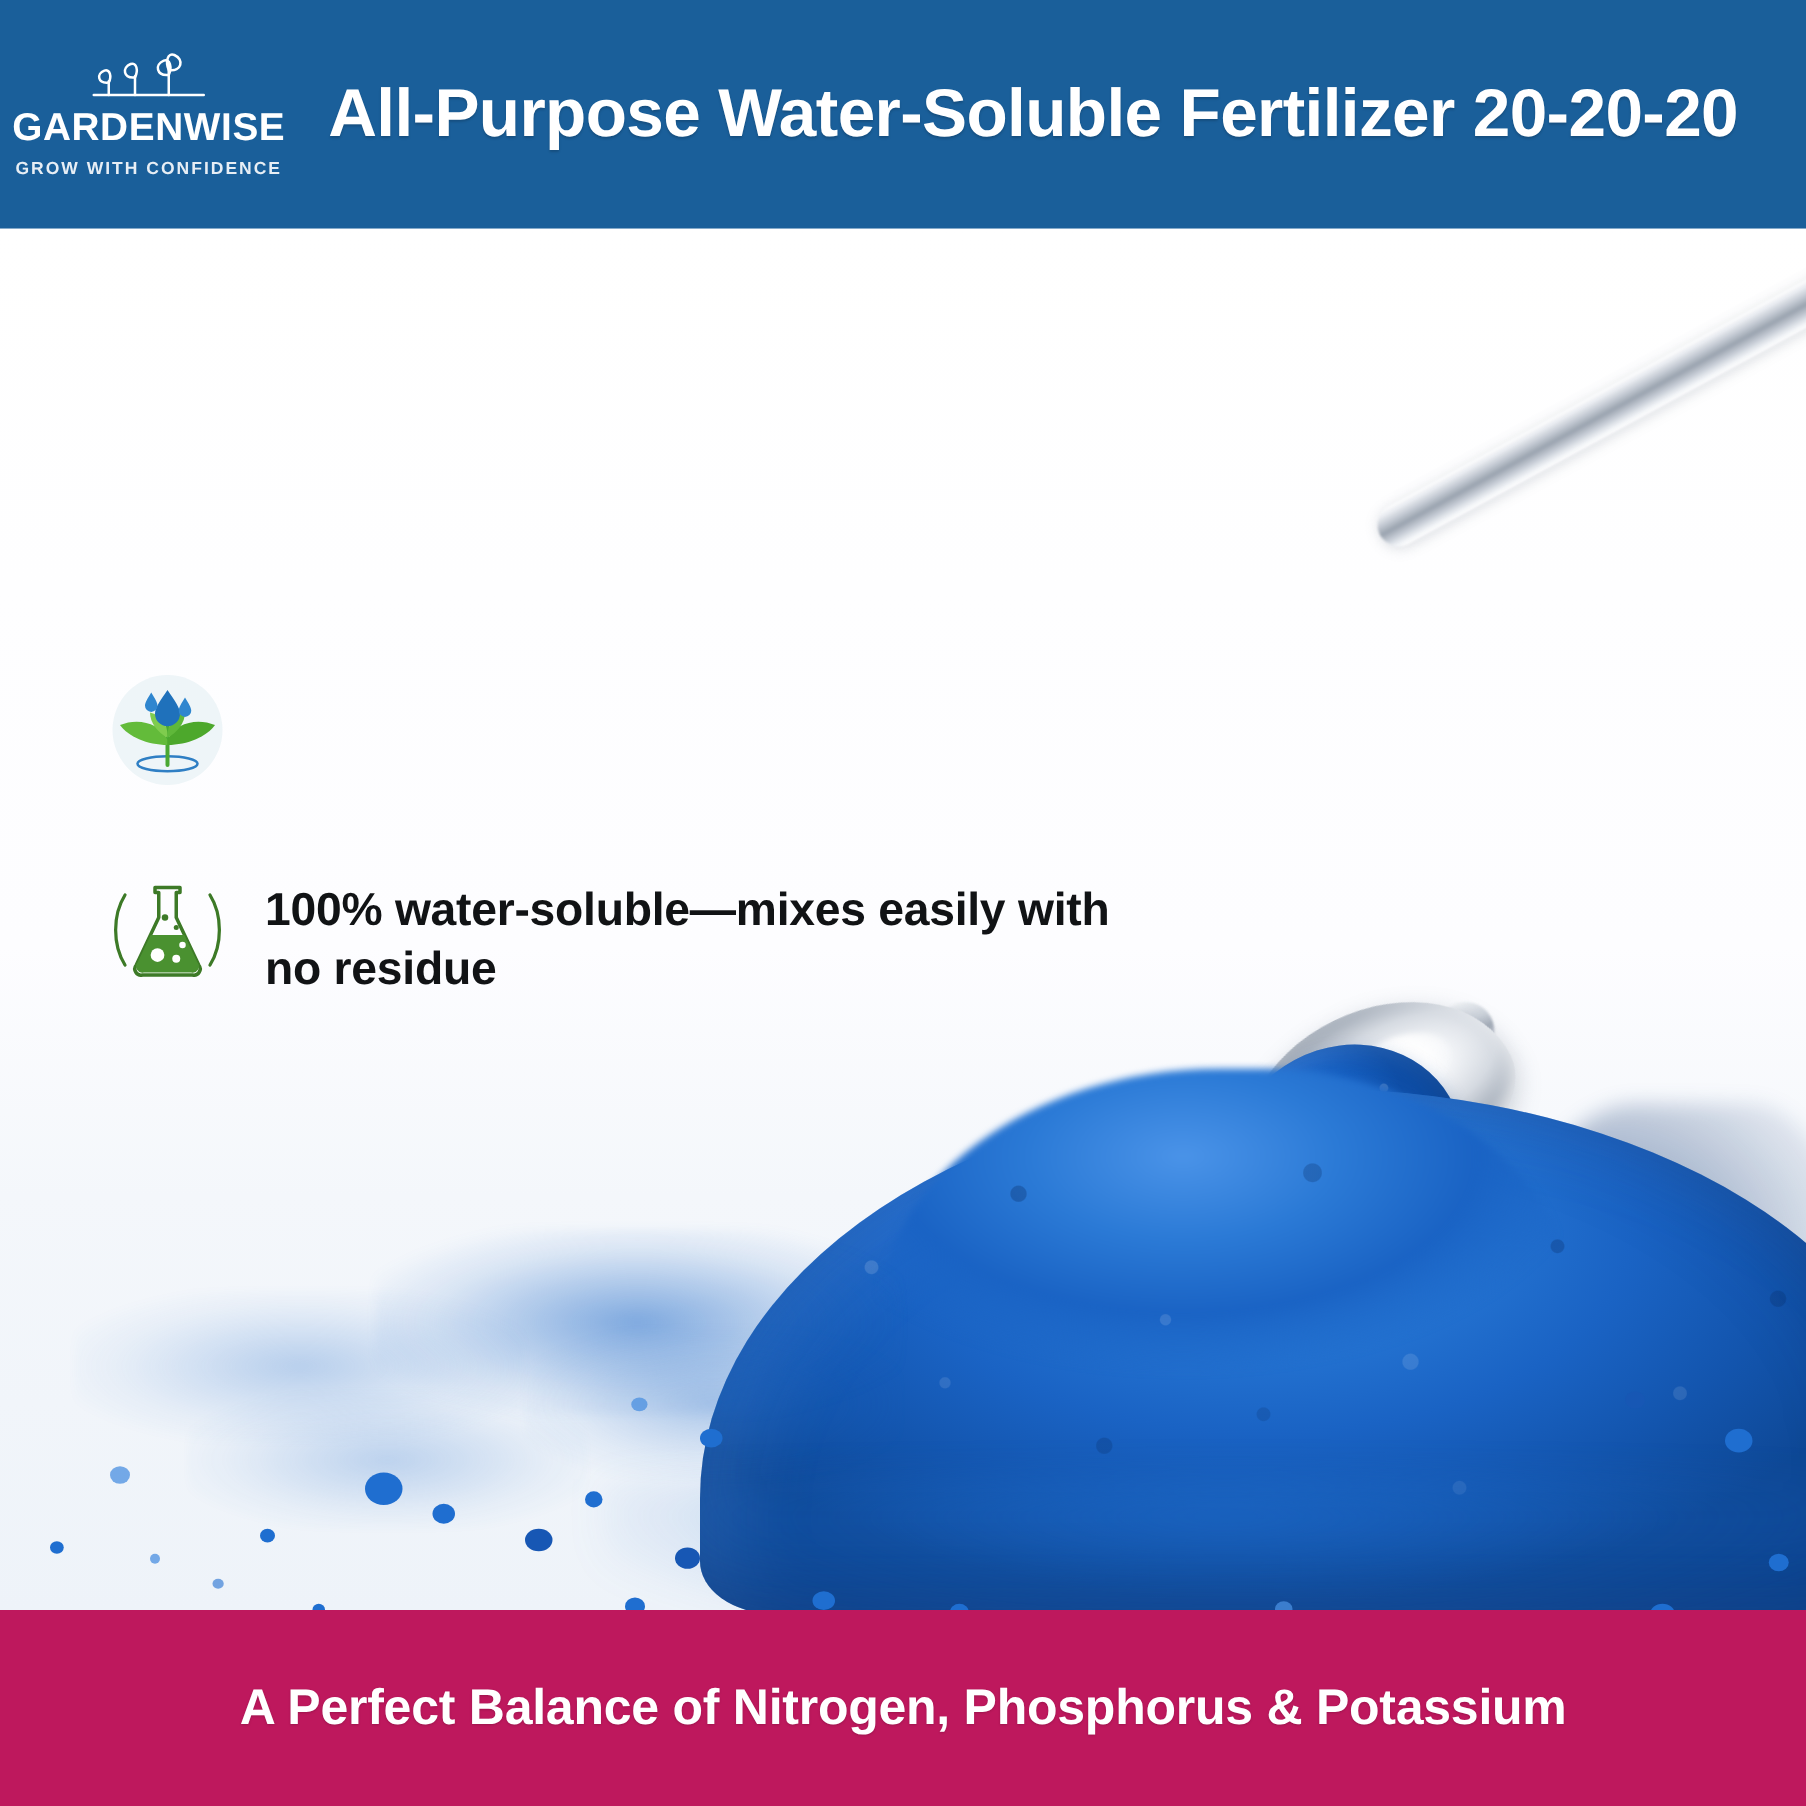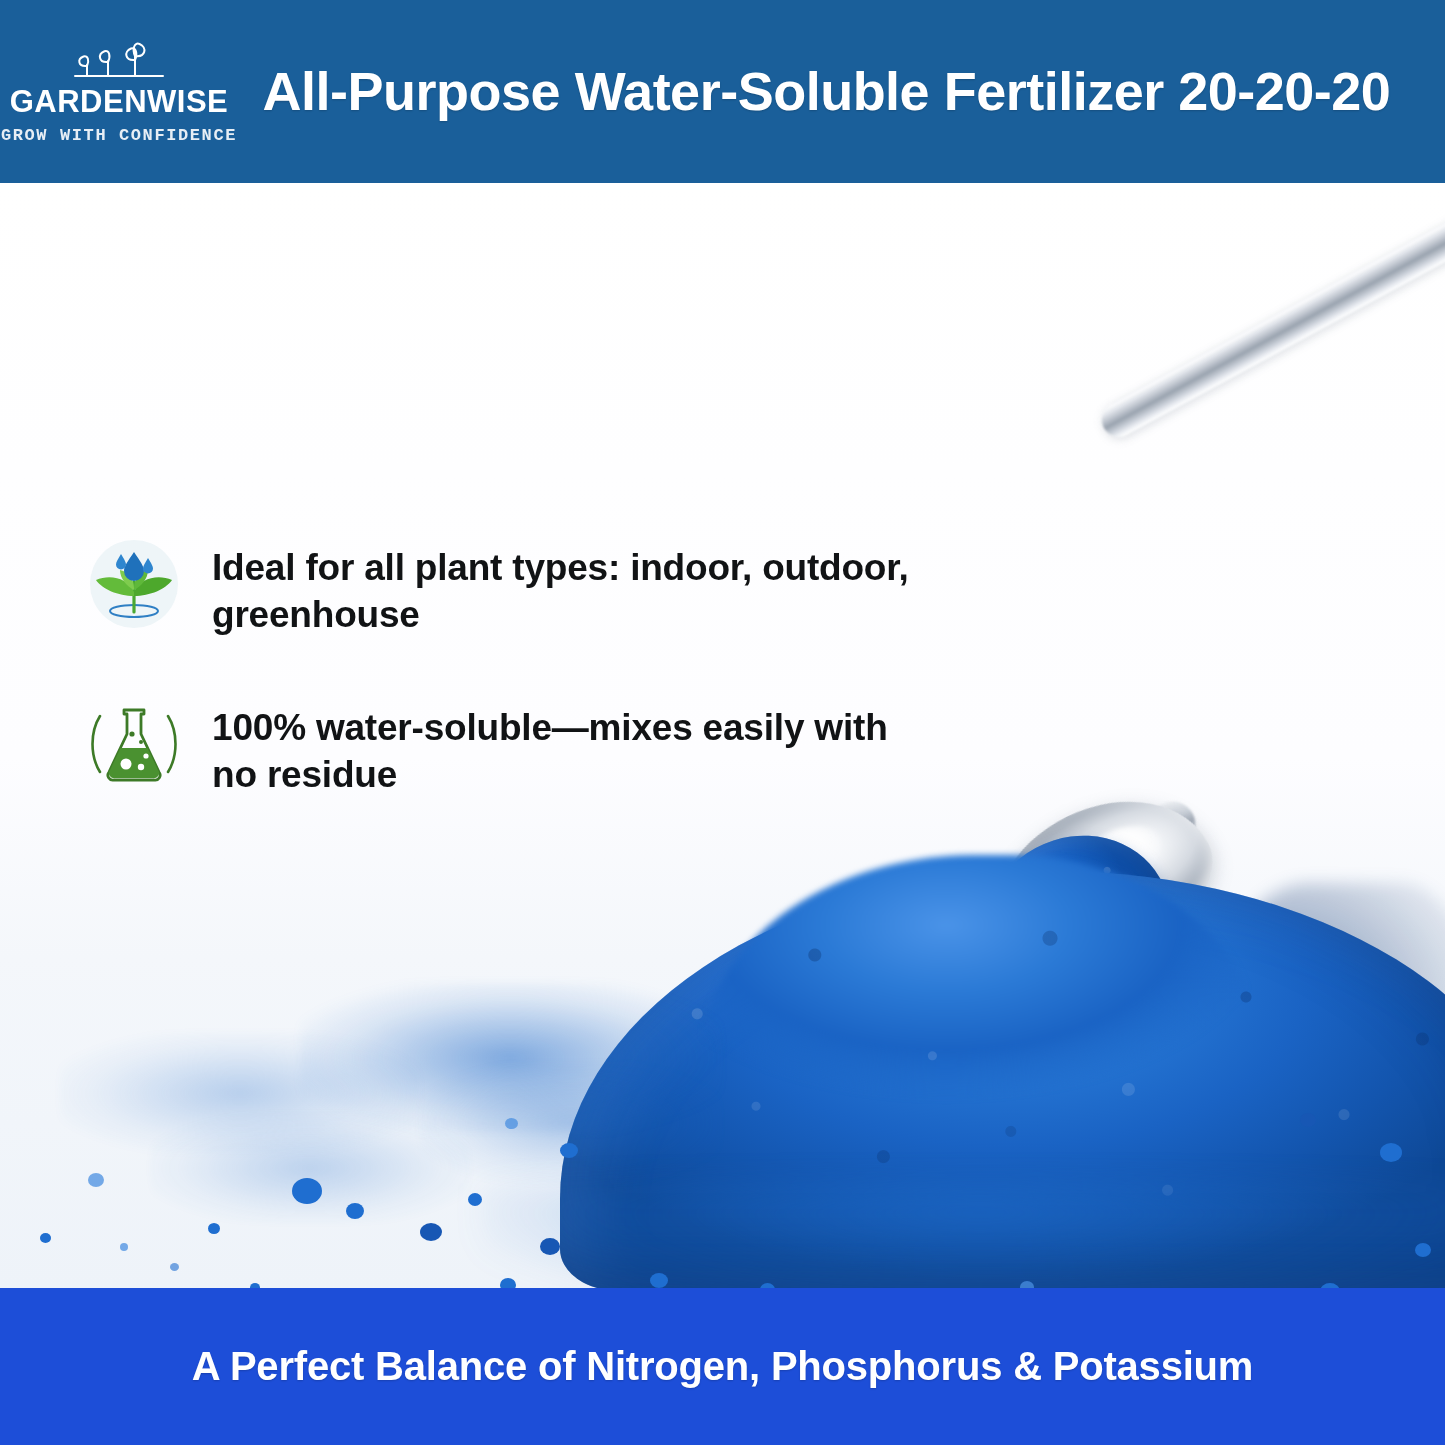--- a/index.html
+++ b/index.html
@@ -21,22 +21,22 @@
     width:238px; height:128px; flex:0 0 238px;
     display:flex; flex-direction:column; align-items:center; justify-content:flex-start;
     padding-top:8px;
   }
   .logo-mark { width:112px; height:48px; display:block; }
   .logo-word {
     color:#ffffff; font-size:31px; font-weight:700; letter-spacing:0.5px;
     line-height:1; margin-top:2px; white-space:nowrap;
   }
   .logo-tag {
-    color:#e7eef5; font-size:17px; font-weight:700; letter-spacing:1.6px;
-    margin-top:9px; white-space:nowrap;font-family:Liberation Mono, monospace;
+    color:#e7eef5; font-size:14px; font-weight:700; letter-spacing:1.6px;
+    margin-top:9px; white-space:nowrap;
   }
   .header-title {
     flex:1; text-align:center; color:#ffffff;
     font-size:54px; font-weight:700; line-height:1.05;
     letter-spacing:-0.5px; padding-right:30px;
     text-shadow:0 1px 2px rgba(0,0,0,0.18);
   }
 
   
   .stage {
@@ -206,21 +206,21 @@
   }
   .bullet-text {
     font-size:37px; font-weight:700; color:#111315;
     line-height:1.28; max-width:720px; padding-top:10px;
     letter-spacing:-0.2px;
   }
 
   
   .footer {
     position:absolute; left:0; top:1288px; width:1445px; height:157px;
-    background:#1d4ed8;
+    background:#be185d;
     display:flex; align-items:center; justify-content:center;
   }
   .footer-text {
     color:#ffffff; font-size:40px; font-weight:700; letter-spacing:-0.2px;
     text-shadow:0 1px 2px rgba(0,0,0,0.18); text-align:center;
   }
 </style>
 </head>
 <body>
 
@@ -311,21 +311,20 @@
           <path d="M50 78 C50 64 50 56 50 48" stroke="#4aa832" stroke-width="3.2" fill="none" stroke-linecap="round"></path>
           <path d="M50 62 C34 62 18 55 12 46 C26 40 44 44 50 58 z" fill="#63bb3a"></path>
           <path d="M50 62 C66 62 82 55 88 46 C74 40 56 44 50 58 z" fill="#4da82c"></path>
           <path d="M50 56 C42 52 36 44 36 36 C45 38 50 46 50 54 z" fill="#7fcc4e"></path>
           <path d="M50 56 C58 52 64 44 64 36 C55 38 50 46 50 54 z" fill="#5fb83a"></path>
           <path d="M50 18 C56 27 60 32 60 37 a10 10 0 0 1 -20 0 c0 -5 4 -10 10 -19 z" fill="#1f71bb"></path>
           <path d="M37 20 C40 25 42 28 42 30.5 a5 5 0 0 1 -10 0 c0 -2.5 2 -5.5 5 -10.5 z" fill="#2f86cf"></path>
           <path d="M64 24 C67 29 69 32 69 34.5 a5 5 0 0 1 -10 0 c0 -2.5 2 -5.5 5 -10.5 z" fill="#2f86cf"></path>
         </svg>
       </div>
-      <div class="bullet-text">Ideal for all plant types: indoor, outdoor, greenhouse</div>
     </div>
 
 
     <div class="bullet">
       <div class="bullet-icon">
         <svg viewBox="0 0 100 100" width="100" height="100">
           <g fill="none" stroke="#3d7a27" stroke-width="2.6" stroke-linecap="round">
             <path d="M16 22 C6 38 6 62 16 78"></path>
             <path d="M84 22 C94 38 94 62 84 78"></path>
           </g>

